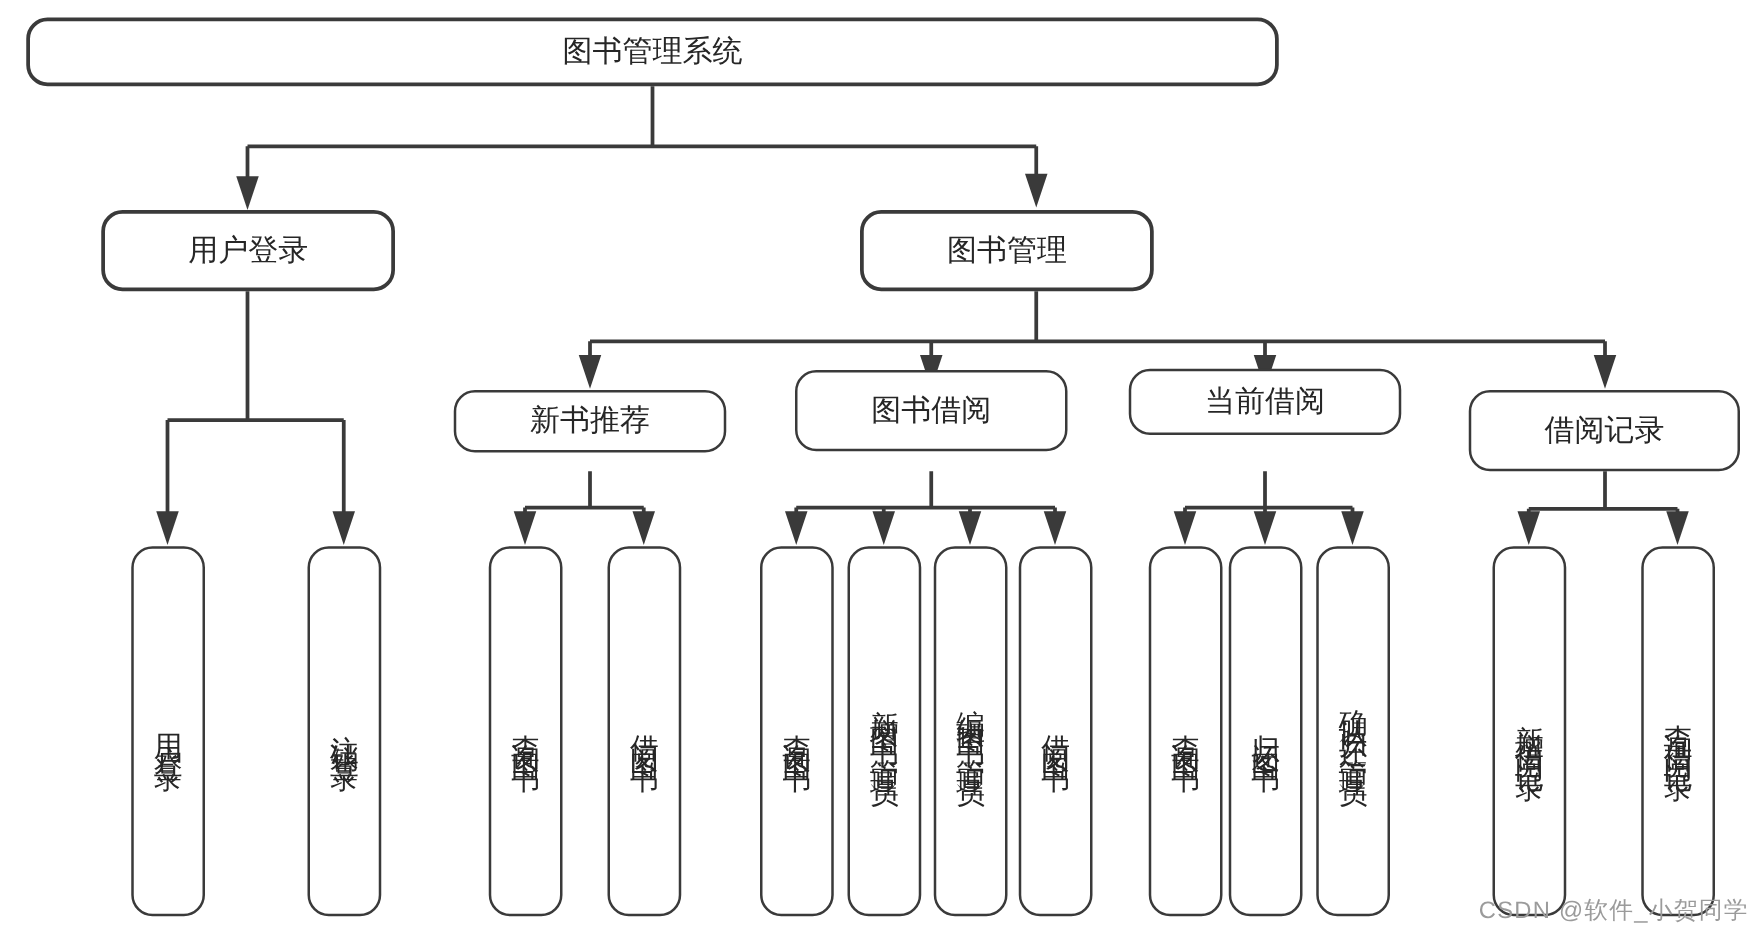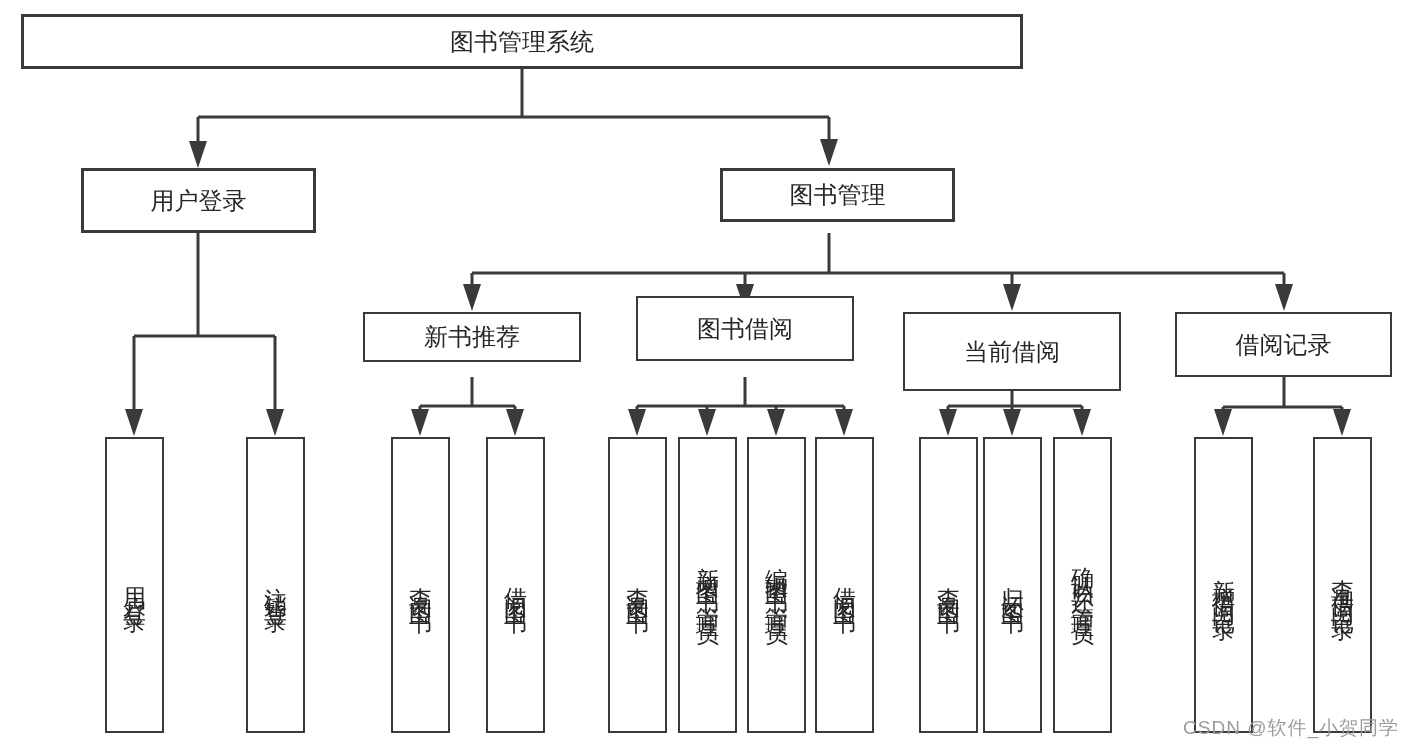--- a/index.html
+++ b/index.html
@@ -7,21 +7,21 @@
     width:1405px;height:747px;position:relative;overflow:hidden;
     background:#ffffff;
     font-family:"Liberation Sans","DejaVu Sans",sans-serif;
     color:#262626;
   }
   .connectors{position:absolute;left:0;top:0;z-index:1}
   .connectors path{stroke:#3a3a3a;stroke-width:3;fill:none}
   .connectors polygon{fill:#3a3a3a;stroke:none}
   .box{
     position:absolute;background:#ffffff;box-sizing:border-box;
-    display:flex;align-items:center;justify-content:center;z-index:2;
+    display:flex;align-items:center;justify-content:center;z-index:2;border-radius:17px;
   }
   .b3{border:3px solid #3a3a3a}
   .b2{border:2px solid #3a3a3a}
   .lbl{font-size:24px;line-height:1;white-space:nowrap;color:#262626}
   .leaf .lbl{
     writing-mode:vertical-rl;text-orientation:mixed;
     font-size:23px;letter-spacing:8px;white-space:normal;line-height:1;
   }
   .wm{
     position:absolute;right:6px;bottom:6px;z-index:5;
@@ -62,31 +62,31 @@
     <polygon points="1333,409 1351,409 1342,436"></polygon>
   </svg>
 
   <div class="box b3" style="left:21px;top:14px;width:1002px;height:55px">
     <span class="lbl">图书管理系统</span>
   </div>
 
   <div class="box b3" style="left:81px;top:168px;width:235px;height:65px">
     <span class="lbl">用户登录</span>
   </div>
-  <div class="box b3" style="left:720px;top:168px;width:235px;height:54px">
+  <div class="box b3" style="left:688px;top:168px;width:235px;height:65px">
     <span class="lbl">图书管理</span>
   </div>
 
   <div class="box b2" style="left:363px;top:312px;width:218px;height:50px">
     <span class="lbl">新书推荐</span>
   </div>
   <div class="box b2" style="left:636px;top:296px;width:218px;height:65px">
     <span class="lbl">图书借阅</span>
   </div>
-  <div class="box b2" style="left:903px;top:312px;width:218px;height:79px">
+  <div class="box b2" style="left:903px;top:295px;width:218px;height:53px">
     <span class="lbl">当前借阅</span>
   </div>
   <div class="box b2" style="left:1175px;top:312px;width:217px;height:65px">
     <span class="lbl">借阅记录</span>
   </div>
 
   <div class="box b2 leaf" style="left:105px;top:437px;width:59px;height:296px">
     <span class="lbl">用户登录</span>
   </div>
   <div class="box b2 leaf" style="left:246px;top:437px;width:59px;height:296px">

